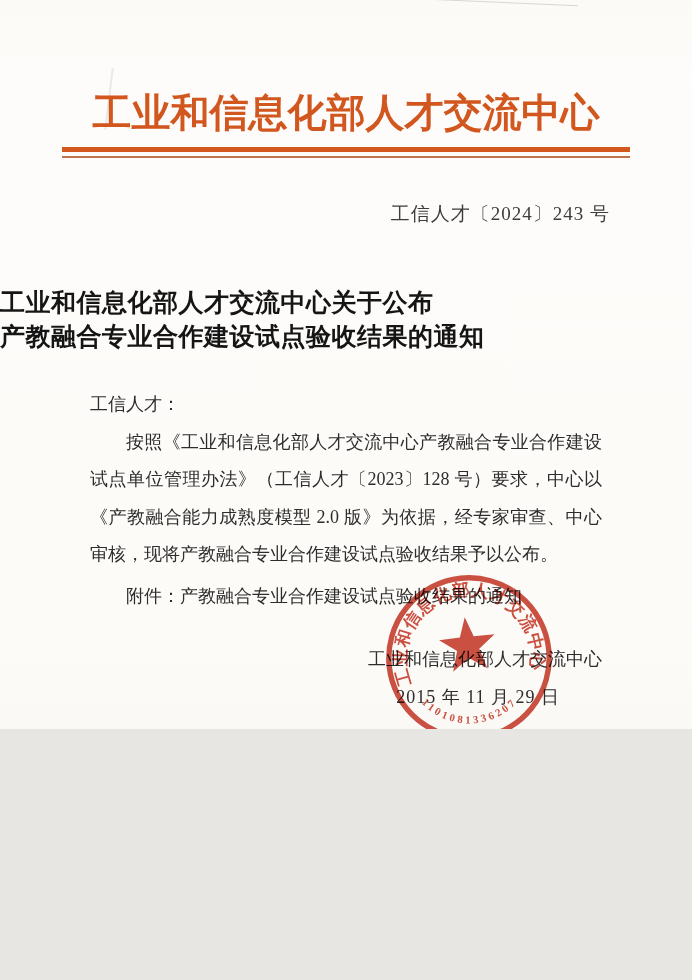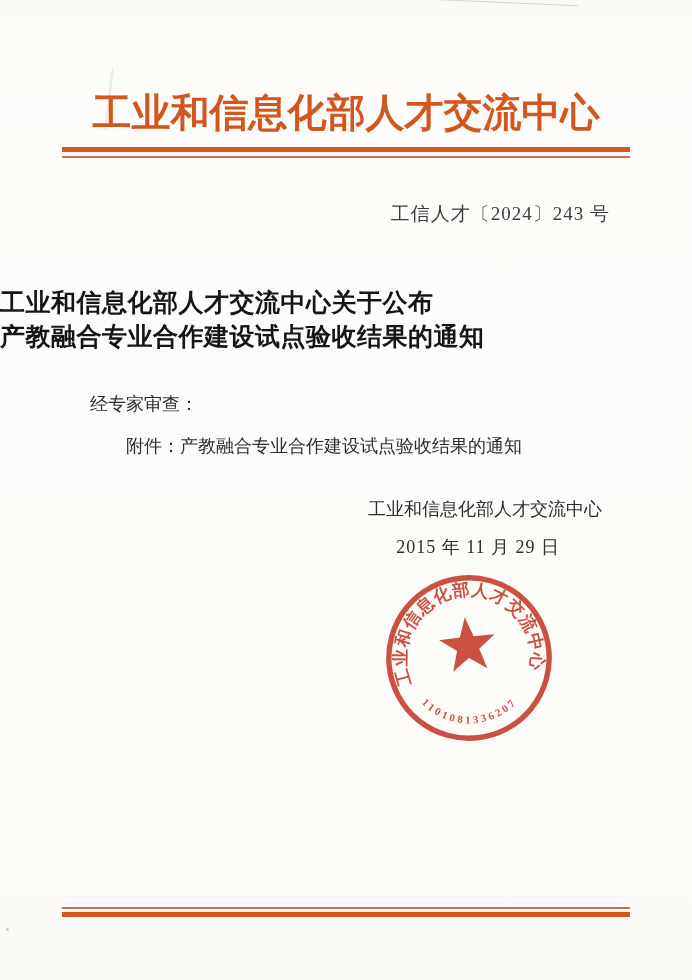--- a/index.html
+++ b/index.html
@@ -2,21 +2,21 @@
 <html><head>
 <meta charset="utf-8">
 <style>
   html,body{margin:0;padding:0;}
   body{
     width:692px;height:980px;
     font-family:"Liberation Serif",serif;
     background:#e8e6e2;
   }
   .page{
-    position:relative;width:692px;height:980px;overflow:hidden;
+    position:relative;width:692px;height:729px;overflow:hidden;
     background:linear-gradient(180deg,#fbfaf6 0%,#fdfcfa 10%,#fcfbf8 88%,#faf9f5 100%);
     color:#2f2f2f;
   }
   
   .artifact{position:absolute;pointer-events:none;}
   .a1{top:2px;left:428px;width:150px;height:1px;
       background:rgba(150,150,150,.35);transform:rotate(2.5deg);}
   .a2{top:68px;left:108px;width:2px;height:62px;
       background:rgba(175,170,165,.22);transform:rotate(7deg);border-radius:2px;}
   .a3{top:928px;left:6px;width:3px;height:3px;border-radius:50%;
@@ -84,21 +84,22 @@
   <div class="rule rule-thin-top"></div>
 
   <div class="doc-number">工信人才〔2024〕243 号</div>
 
   <div class="doc-title">
     <div>工业和信息化部人才交流中心关于公布</div>
     <div>产教融合专业合作建设试点验收结果的通知</div>
   </div>
 
   <div class="content">
-    <p class="salutation">经专家审查：</p>
+    <p class="salutation">工信人才：</p>
+    <p class="para">按照《工业和信息化部人才交流中心产教融合专业合作建设试点单位管理办法》（工信人才〔2023〕128 号）要求，中心以《产教融合能力成熟度模型 2.0 版》为依据，经专家审查、中心审核，现将产教融合专业合作建设试点验收结果予以公布。</p>
     <p class="attachment">附件：产教融合专业合作建设试点验收结果的通知</p>
     <div class="sign-block">
       <p class="signature">工业和信息化部人才交流中心</p>
       <p class="date">2015 年 11 月 29 日</p>
     </div>
   </div>
 
   <div class="seal">
     <svg viewBox="0 0 180 180">
       <defs>

